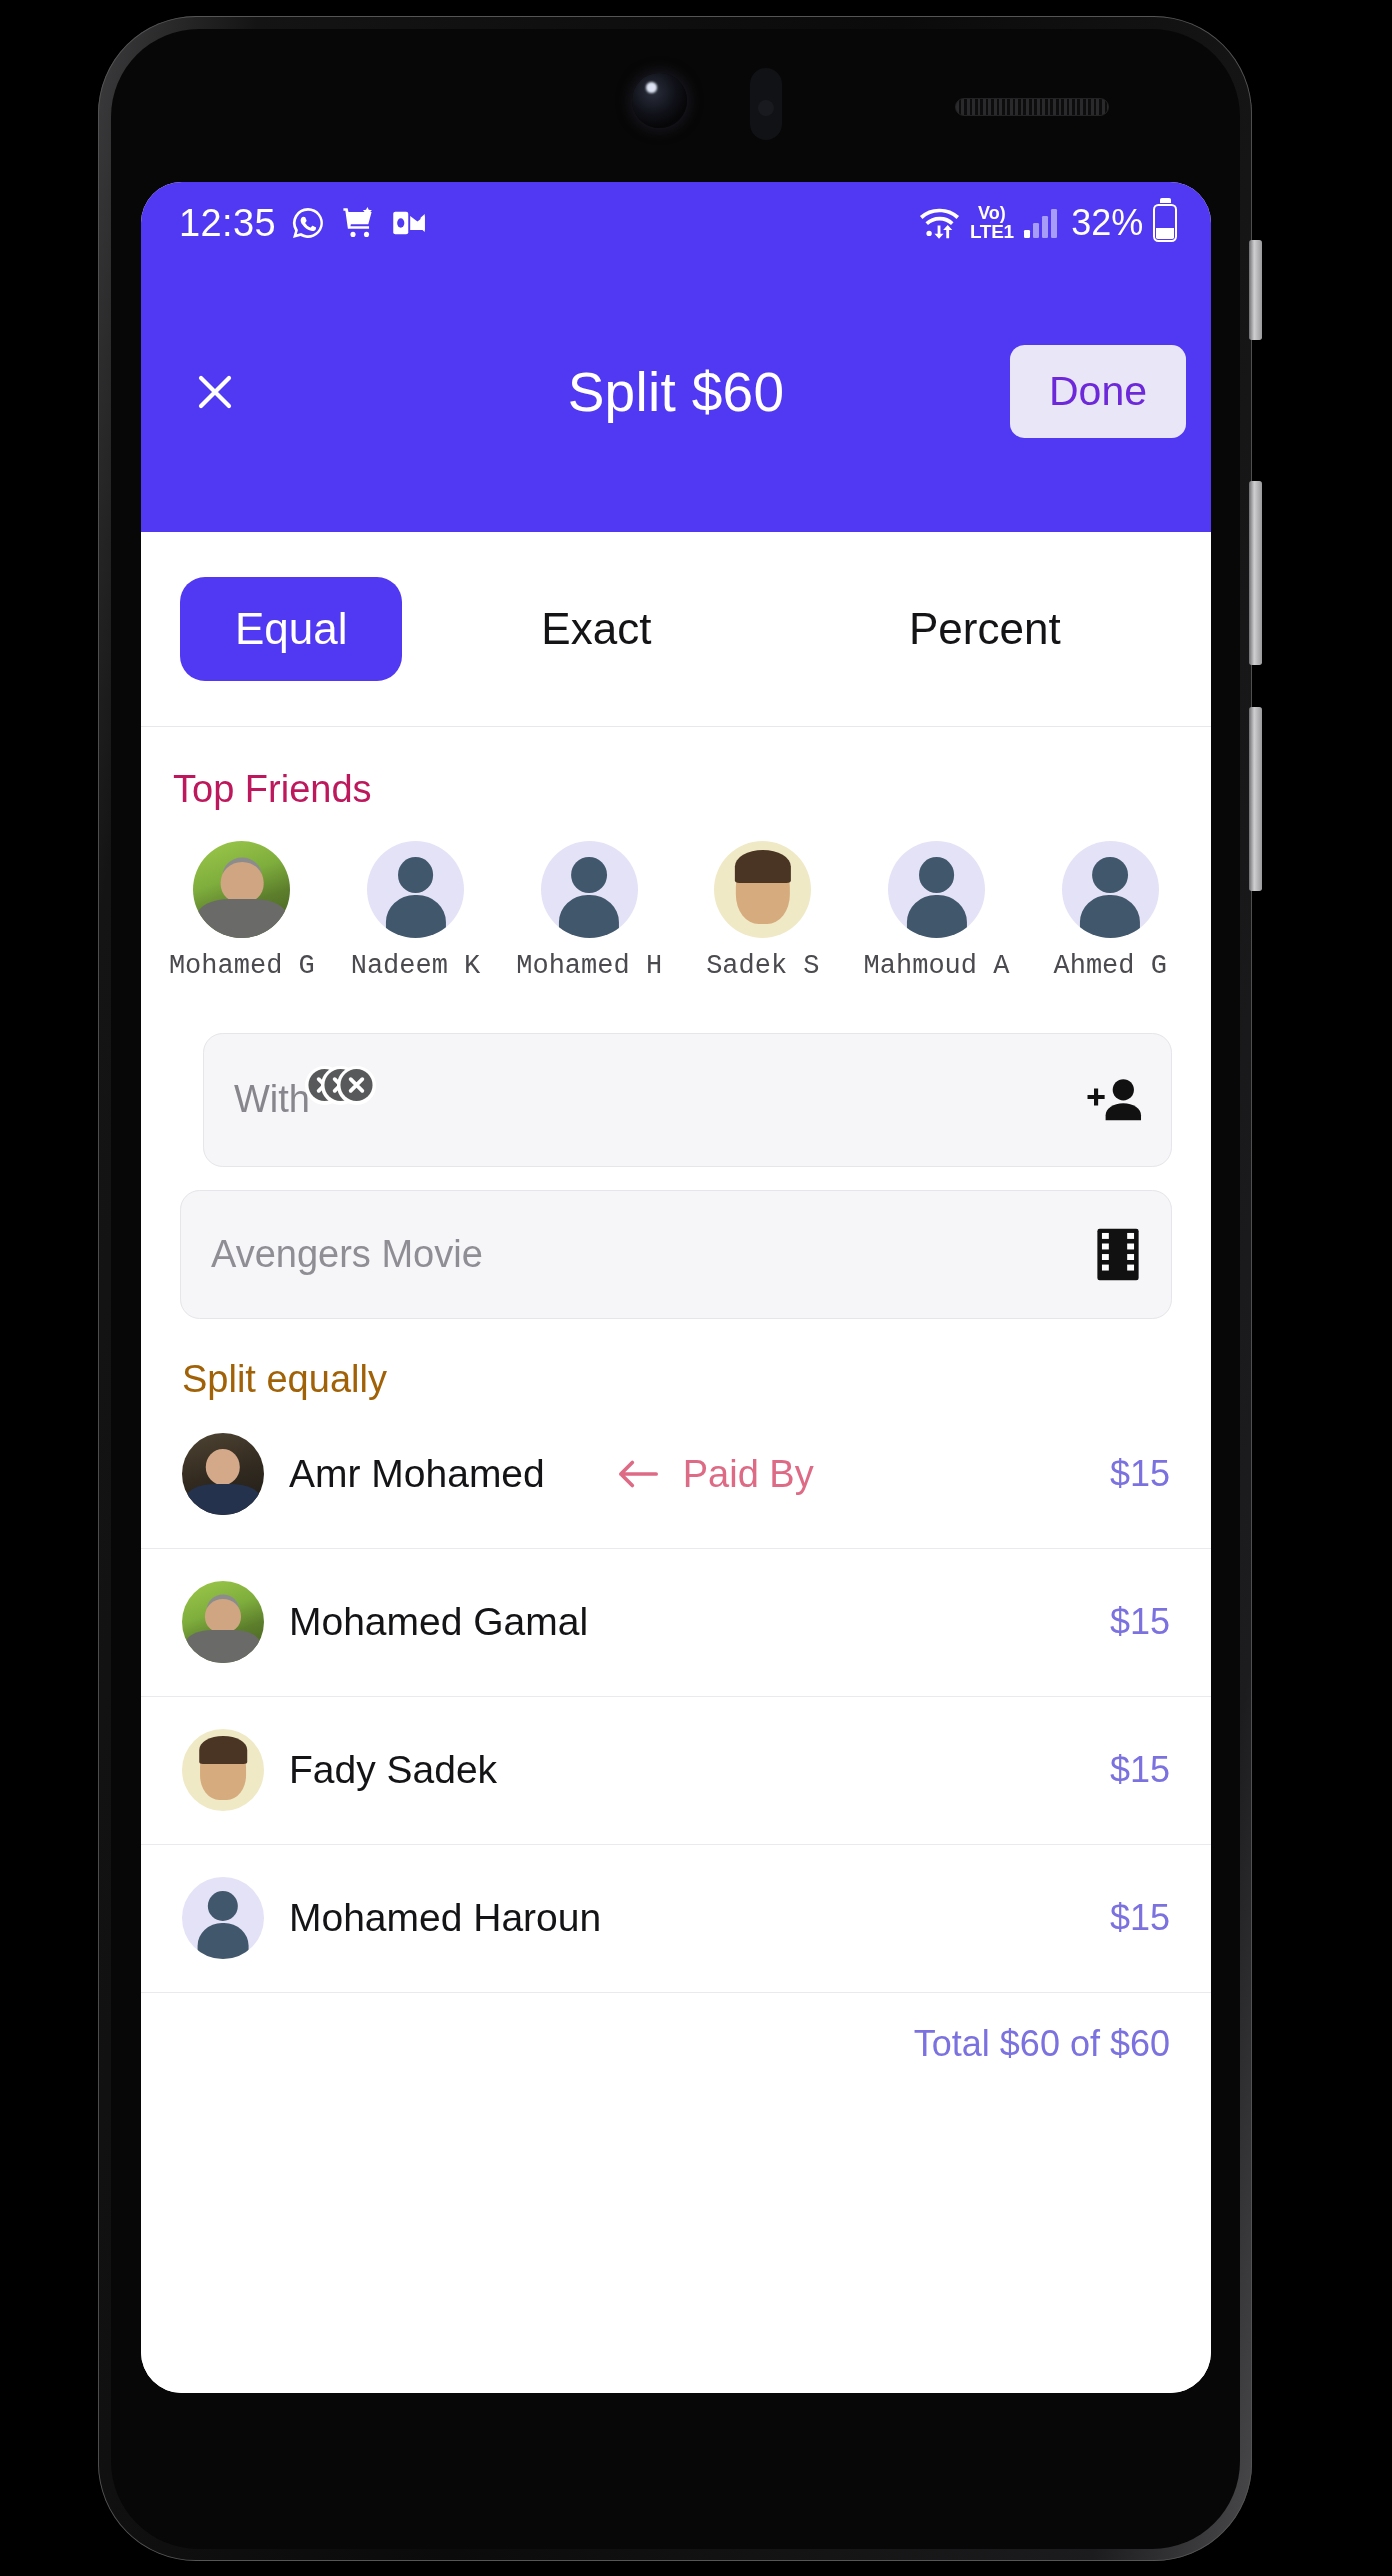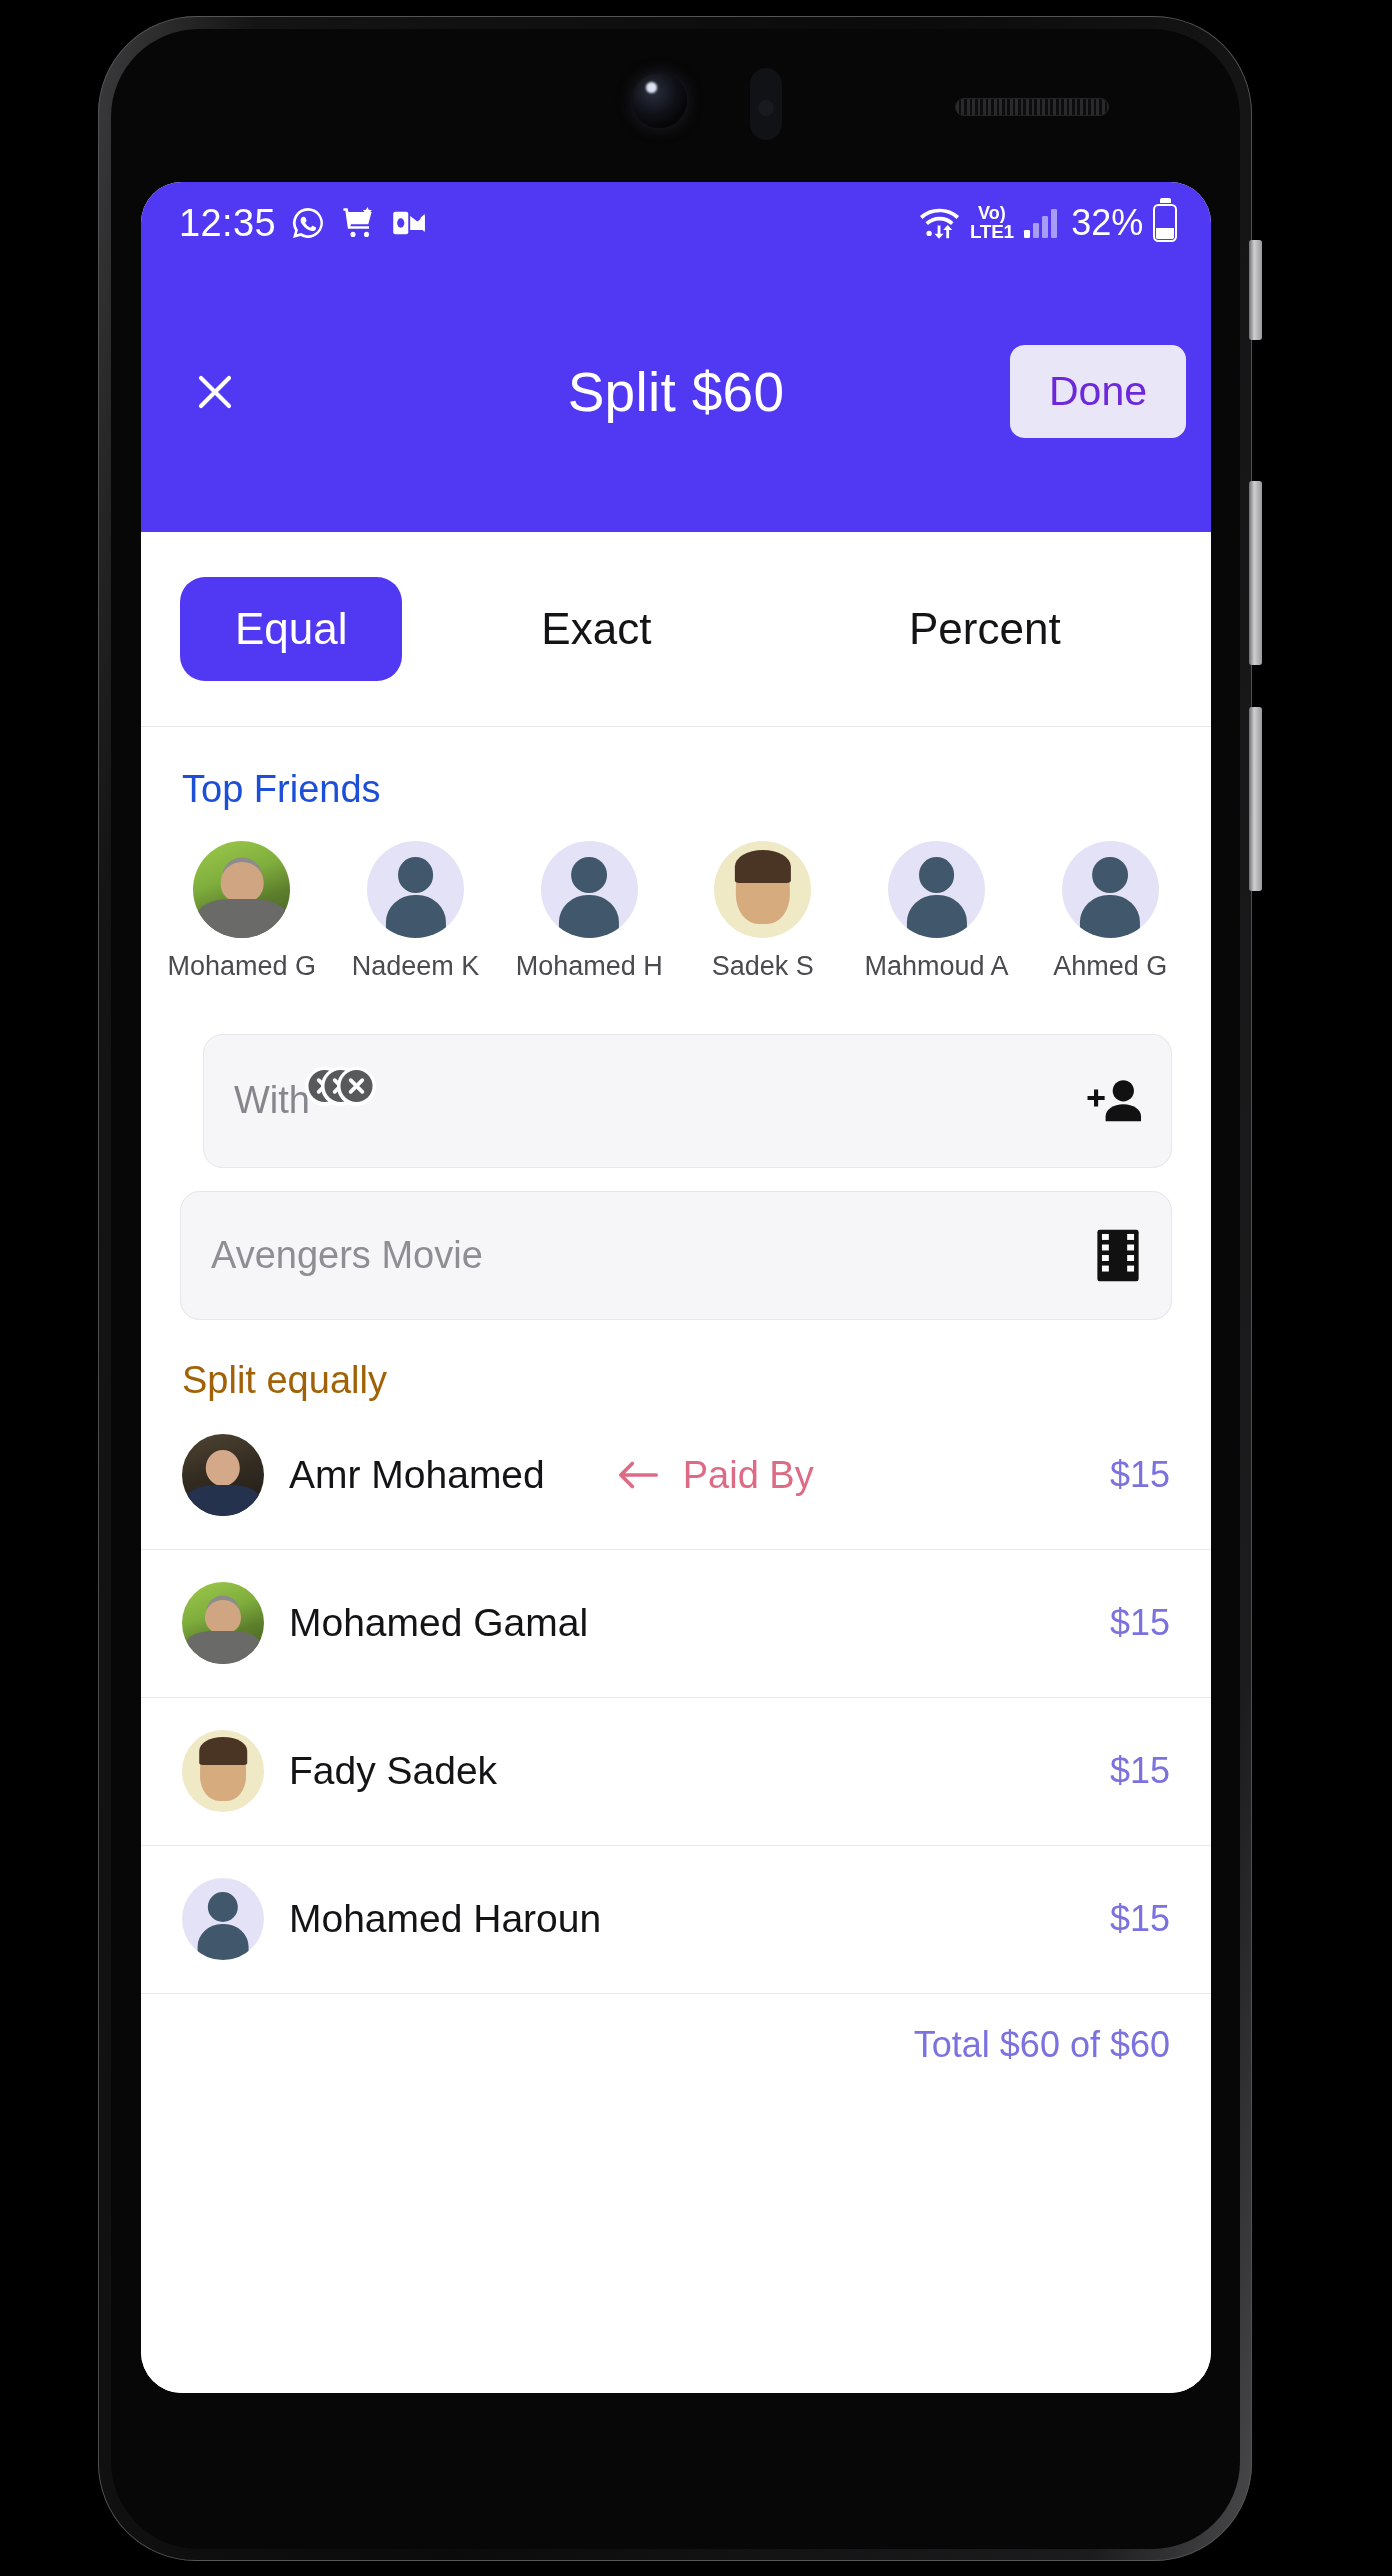--- a/index.html
+++ b/index.html
@@ -227,30 +227,31 @@
   
   .content {
     flex: 1;
     overflow: hidden;
     background: #fff;
     display: flex;
     flex-direction: column;
   }
 
   .section-label {
-    color: #1d4ed8;
+    color: #be185d;
     font-size: 38px;
-    padding: 41px 0 0 41px;
+    padding: 41px 0 0 32px;
   }
 
   
   .friends-row {
     display: flex;
     padding: 30px 23px 27px 23px;
     gap: 18px;
+    font-family: Liberation Mono, monospace;
   }
   .friend {
     flex: 1;
     display: flex;
     flex-direction: column;
     align-items: center;
     gap: 12.5px;
     cursor: pointer;
   }
   .friend-name {

